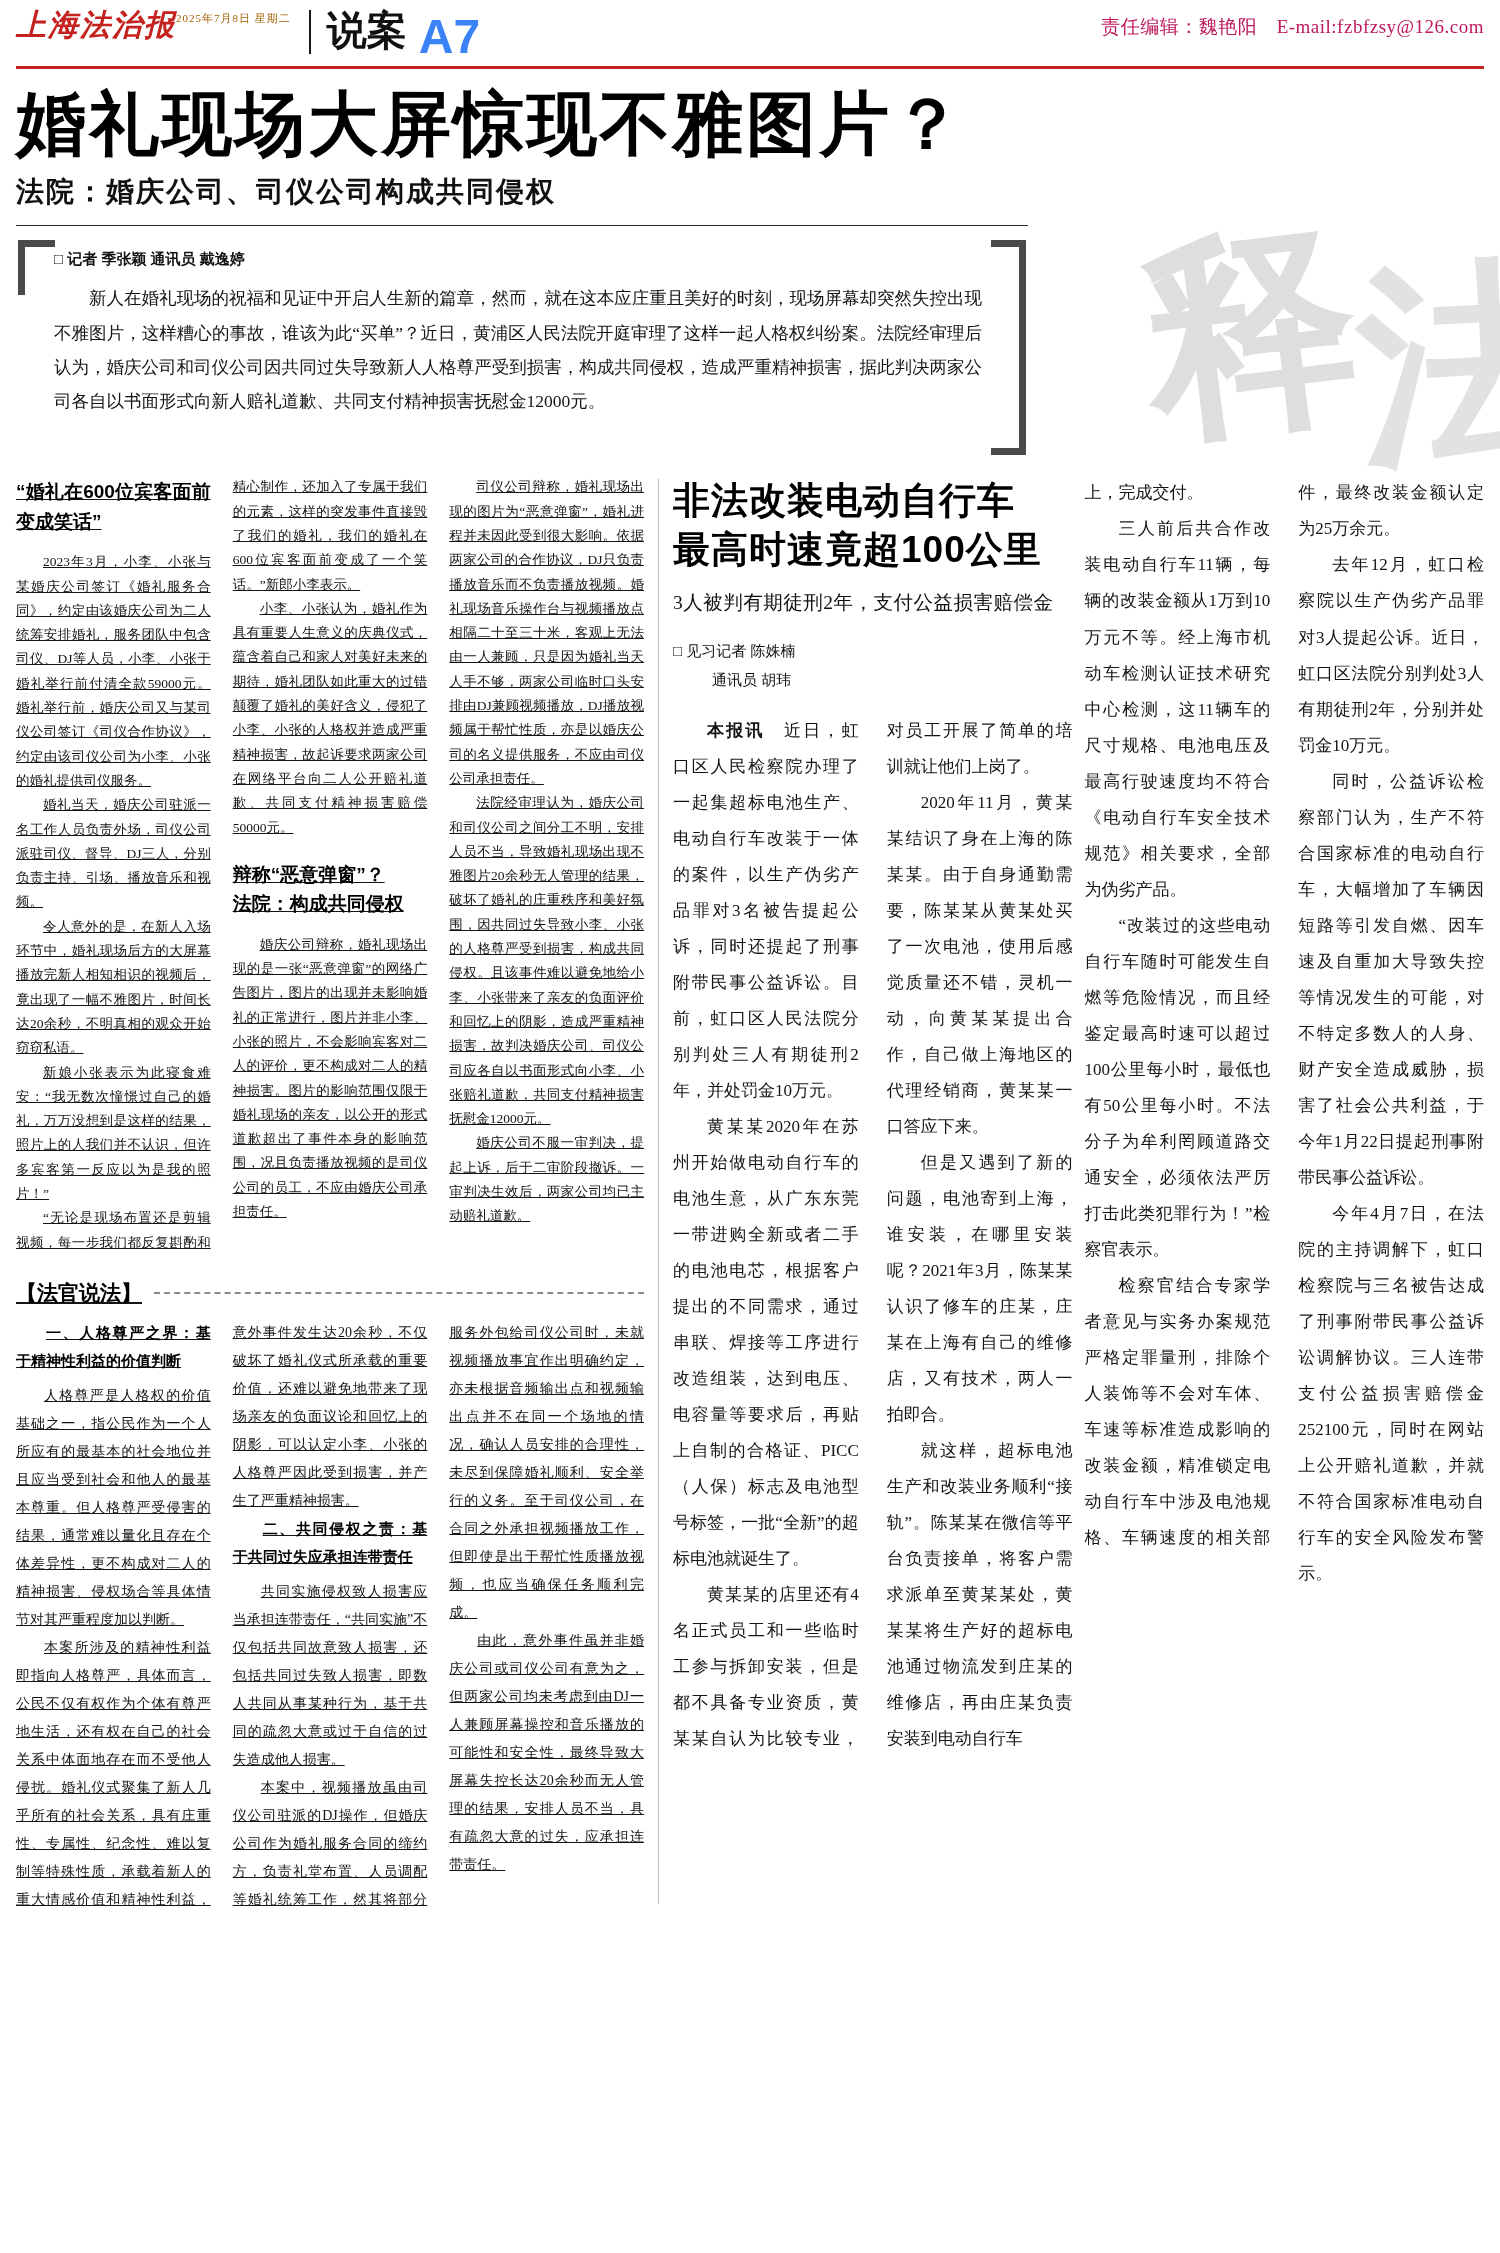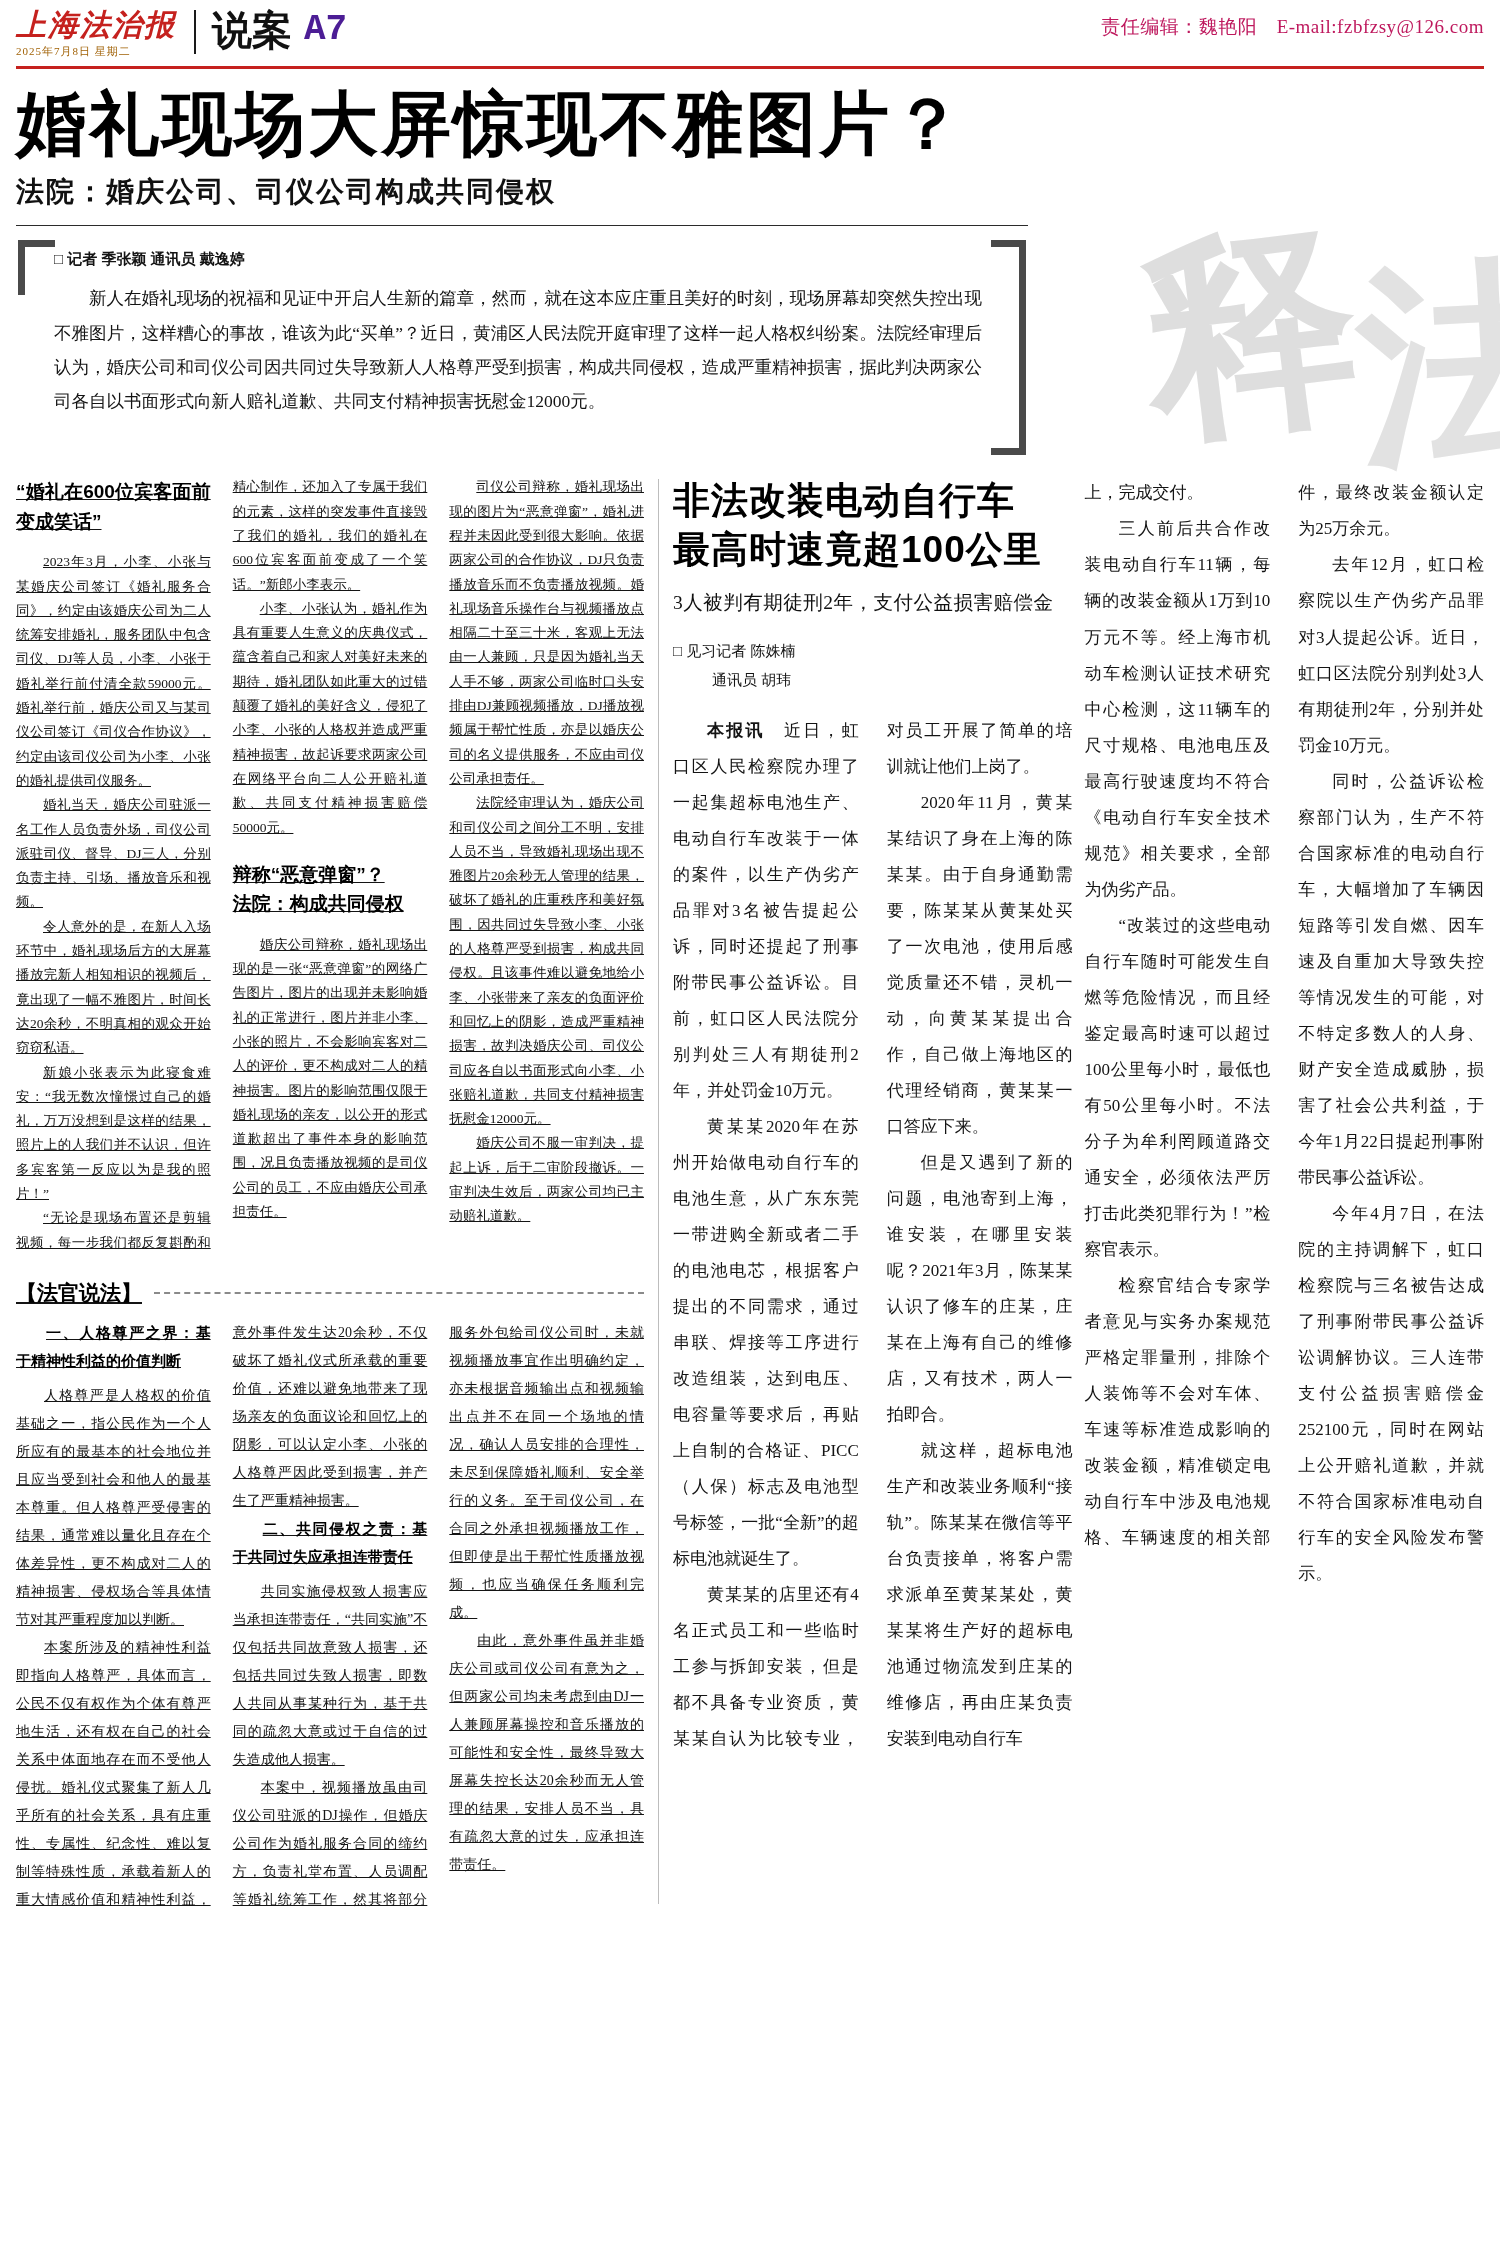--- a/index.html
+++ b/index.html
@@ -4,27 +4,27 @@
 <style>
   html,body { margin:0; padding:0; background:#f2f2f2; }
   .page {
     position:relative; width:1500px; min-height:2253px; margin:0 auto;
     background:#ffffff; box-sizing:border-box; padding:6px 16px 24px;
     font-family:"Liberation Serif", serif; color:#141414;
   }
 
   
   .masthead { display:flex; align-items:flex-start; height:58px; }
-  .mast-left { display:flex; flex-direction:column; justify-content:center; padding-top:2px; }
+  .mast-left { display:flex; flex-direction:row; justify-content:center; padding-top:2px; }
   .logo { font-size:30px; font-weight:700; font-style:italic; color:#c5211e; line-height:1.1; letter-spacing:2px; }
   .mast-date { font-size:11px; color:#a16207; margin-top:3px; letter-spacing:1px; }
   .mast-divider { width:2px; background:#1a1a1a; height:44px; margin:4px 16px 0 18px; }
   .mast-section { display:flex; align-items:flex-start; gap:12px; padding-top:2px; }
   .section-name { font-size:40px; font-weight:900; font-family:"Liberation Sans",sans-serif; color:#111; line-height:1.1; }
-  .page-no { font-size:36px; font-weight:700; color:#4c1d95; line-height:1.2; font-family:Liberation Mono, monospace; }
+  .page-no { font-size:48px; font-weight:700; color:#3b82f6; line-height:1.2; font-family:Liberation Sans, sans-serif; }
   .mast-right { margin-left:auto; font-size:19px; color:#be185d; padding-top:8px; letter-spacing:0.5px; }
   .red-rule { height:3px; background:#c5211e; margin-top:2px; }
 
   
   .headline-block { border-bottom:1px solid #2b2b2b; width:1012px; padding-bottom:14px; }
   .headline-block h1 {
     margin:16px 0 10px; font-family:"Liberation Sans",sans-serif; font-weight:900;
     font-size:70px; line-height:1.12; letter-spacing:3px; color:#000;
   }
   .headline-block h2 { margin:0; font-size:28px; font-weight:700; letter-spacing:2px; color:#111; font-family:"Liberation Sans",sans-serif; }

